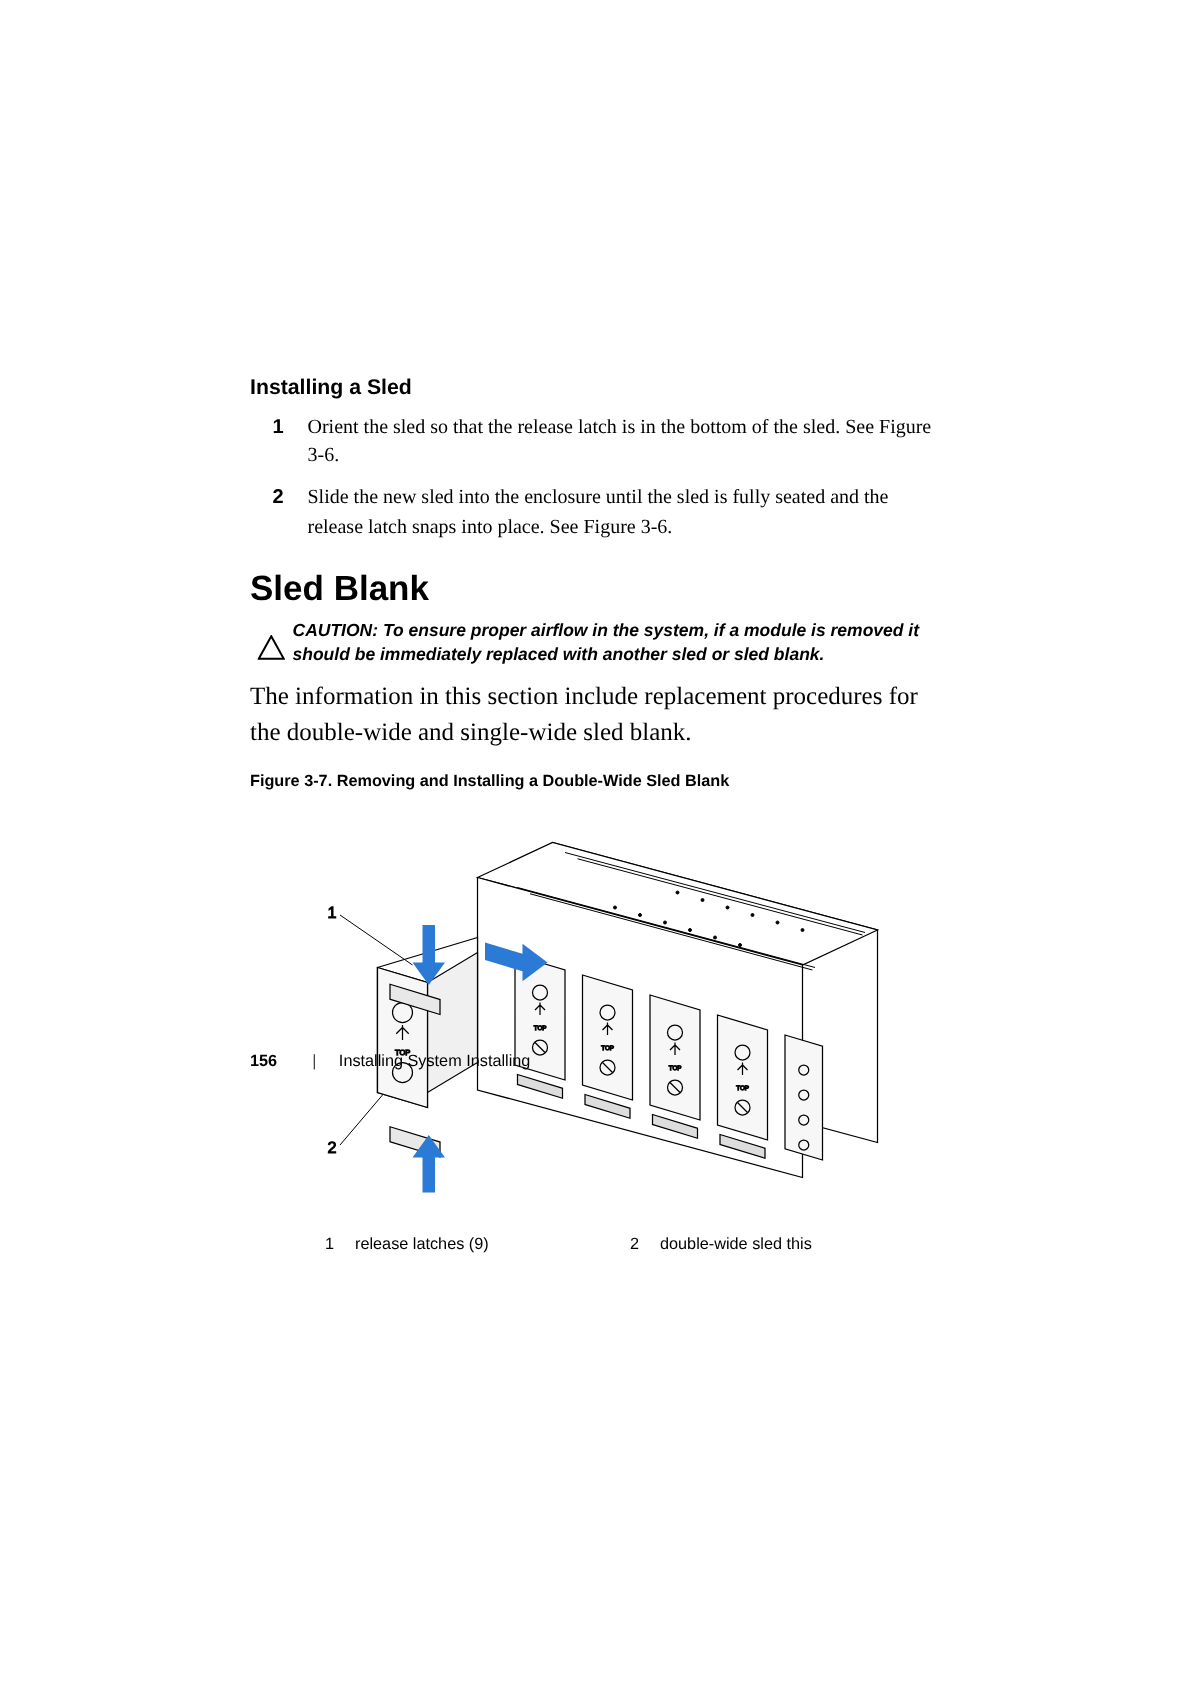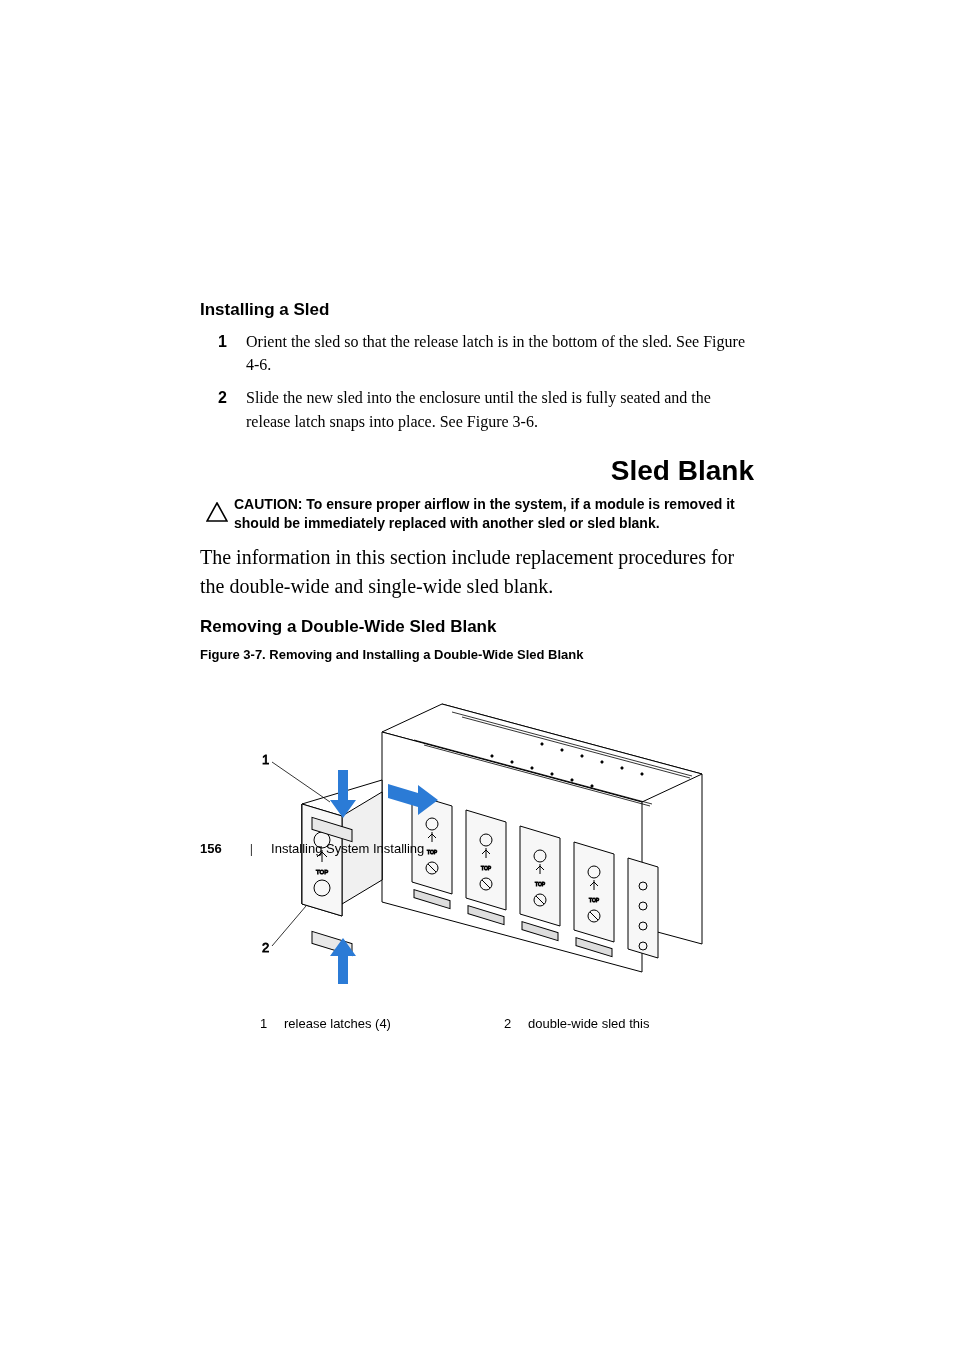--- a/index.html
+++ b/index.html
@@ -3,22 +3,22 @@
 <meta charset="utf-8">
 <style>
   * { margin: 0; padding: 0; box-sizing: border-box; }
   html, body { width: 954px; height: 1350px; background: #fff; font-family: Georgia, "Times New Roman", serif; color: #000; }
   .page { width: 954px; height: 1126px; position: relative; padding: 300px 200px 0 200px; }
   .h3 { font-family: Arial, Helvetica, sans-serif; font-weight: bold; font-size: 17px; margin-bottom: 10px; }
   .ol { margin-left: 18px; margin-bottom: 22px; }
   .li { display: flex; margin-bottom: 10px; line-height: 1.45; font-size: 16px; }
   .li-num { font-family: Arial, Helvetica, sans-serif; font-weight: bold; width: 28px; flex: 0 0 28px; }
   .li-text { flex: 1; }
-  .h1 { font-family: Arial, Helvetica, sans-serif; font-weight: bold; font-size: 28px; margin-bottom: 8px; text-align: right; }
-  .caution { display: flex; align-items: center; margin-left: 6px; margin-bottom: 10px; }
+  .h1 { font-family: Arial, Helvetica, sans-serif; font-weight: bold; font-size: 28px; margin-bottom: 8px; }
+  .caution { display: flex; align-items: flex-end; margin-left: 6px; margin-bottom: 10px; font-style: italic; }
   .caution-icon { width: 28px; flex: 0 0 28px; }
   .caution-text { font-family: Arial, Helvetica, sans-serif; font-size: 14px; line-height: 1.35; }
   .caution-label { font-weight: bold; }
   .para { font-size: 20px; line-height: 1.45; margin-bottom: 16px; }
   .fig-caption { font-family: Arial, Helvetica, sans-serif; font-weight: bold; font-size: 13px; margin-top: 8px; margin-bottom: 22px; }
   .fig-wrap { text-align: center; margin-bottom: 18px; }
   .callout-row { display: flex; font-family: Arial, Helvetica, sans-serif; font-size: 13px; margin-left: 60px; margin-bottom: 40px; }
   .callout-num { width: 24px; }
   .callout-label { width: 220px; }
   .footer { position: absolute; left: 200px; bottom: 270px; display: flex; font-family: Arial, Helvetica, sans-serif; font-size: 13px; }
@@ -27,42 +27,41 @@
 </style>
 </head>
 <body>
 
 <div class="page">
 
   <div class="h3">Installing a Sled</div>
   <div class="ol">
     <div class="li">
       <div class="li-num">1</div>
-      <div class="li-text">Orient the sled so that the release latch is in the bottom of the sled. See Figure 4-6.</div>
+      <div class="li-text">Orient the sled so that the release latch is in the bottom of the sled. See Figure 3-6.</div>
     </div>
     <div class="li">
       <div class="li-num">2</div>
       <div class="li-text">Slide the new sled into the enclosure until the sled is fully seated and the release latch snaps into place. See Figure 3-6.</div>
     </div>
   </div>
 
   <div class="h1">Sled Blank</div>
   <div class="caution">
     <div class="caution-icon">
       <svg width="22" height="20" viewBox="0 0 22 20">
         <polygon points="11,1 21,19 1,19" fill="none" stroke="#000" stroke-width="1.6"></polygon>
       </svg>
     </div>
     <div class="caution-text">
       <span class="caution-label">CAUTION: </span><span style="font-weight:bold;">To ensure proper airflow in the system, if a module is removed it should be immediately replaced with another sled or sled blank.</span>
     </div>
   </div>
   <div class="para">The information in this section include replacement procedures for the double-wide and single-wide sled blank.</div>
 
-  <div class="h3">Removing a Double-Wide Sled Blank</div>
 
   <div class="fig-caption">Figure 3-7.    Removing and Installing a Double-Wide Sled Blank</div>
 
   <div class="fig-wrap">
     <svg width="470" height="310" viewBox="0 0 470 310">
 
       <g stroke="#000" stroke-width="1" fill="#fff">
 
         <polygon points="200,20 460,90 460,260 200,190"></polygon>
 
@@ -168,21 +167,21 @@
         <line x1="30" y1="78" x2="88" y2="118"></line>
         <text x="20" y="80">1</text>
         <line x1="30" y1="262" x2="64" y2="222"></line>
         <text x="20" y="268">2</text>
       </g>
     </svg>
   </div>
 
   <div class="callout-row">
     <div class="callout-num">1</div>
-    <div class="callout-label">release latches (4)</div>
+    <div class="callout-label">release latches (9)</div>
     <div class="callout-num">2</div>
     <div class="callout-label">double-wide sled this</div>
   </div>
 
   <div class="footer">
     <span class="footer-page">156</span>
     <span class="footer-sep">|</span>
     <span>Installing System Installing</span>
   </div>
 

